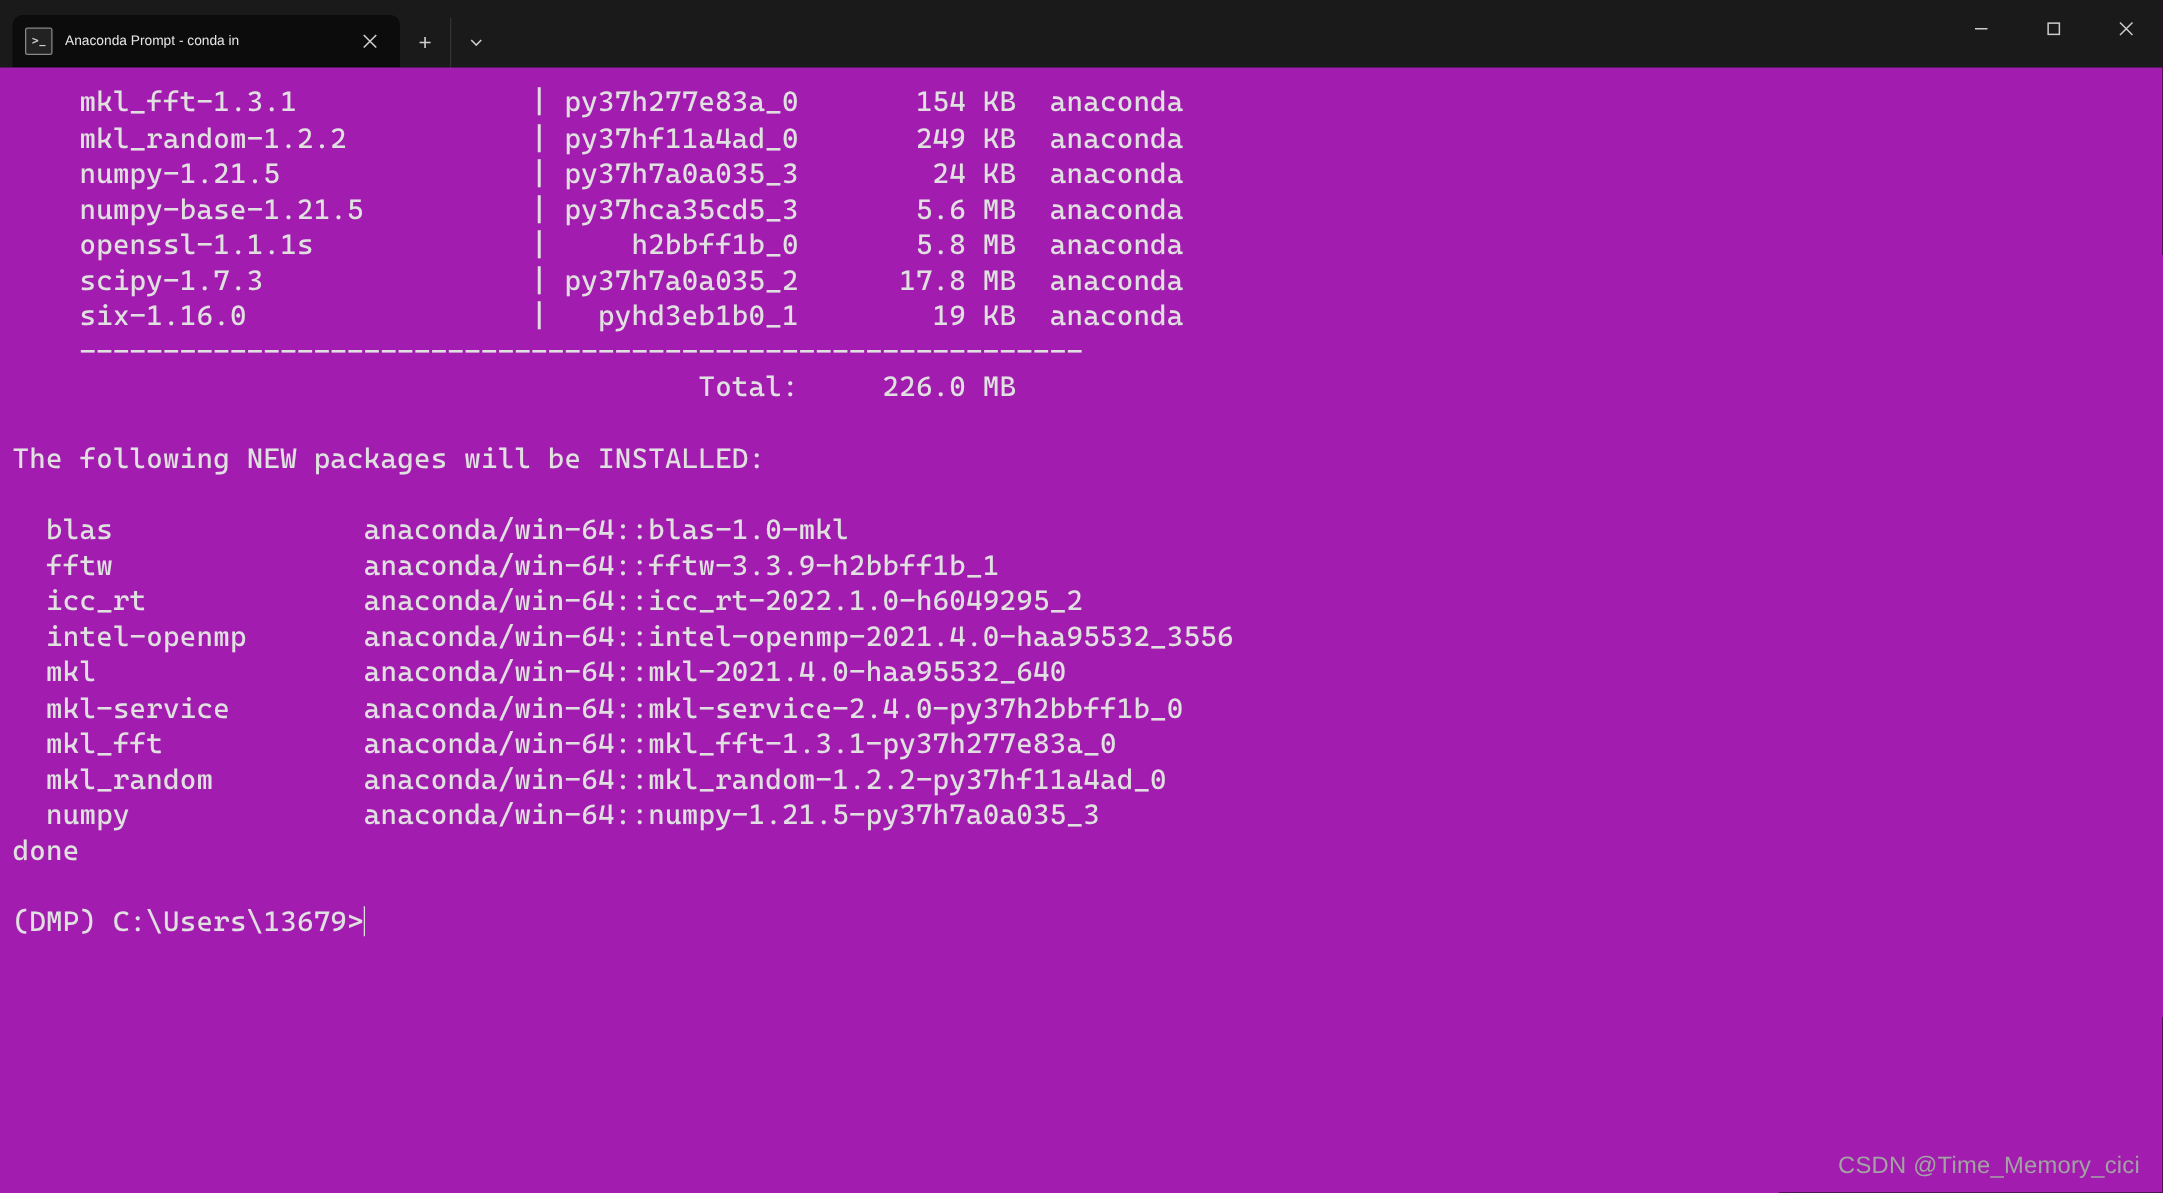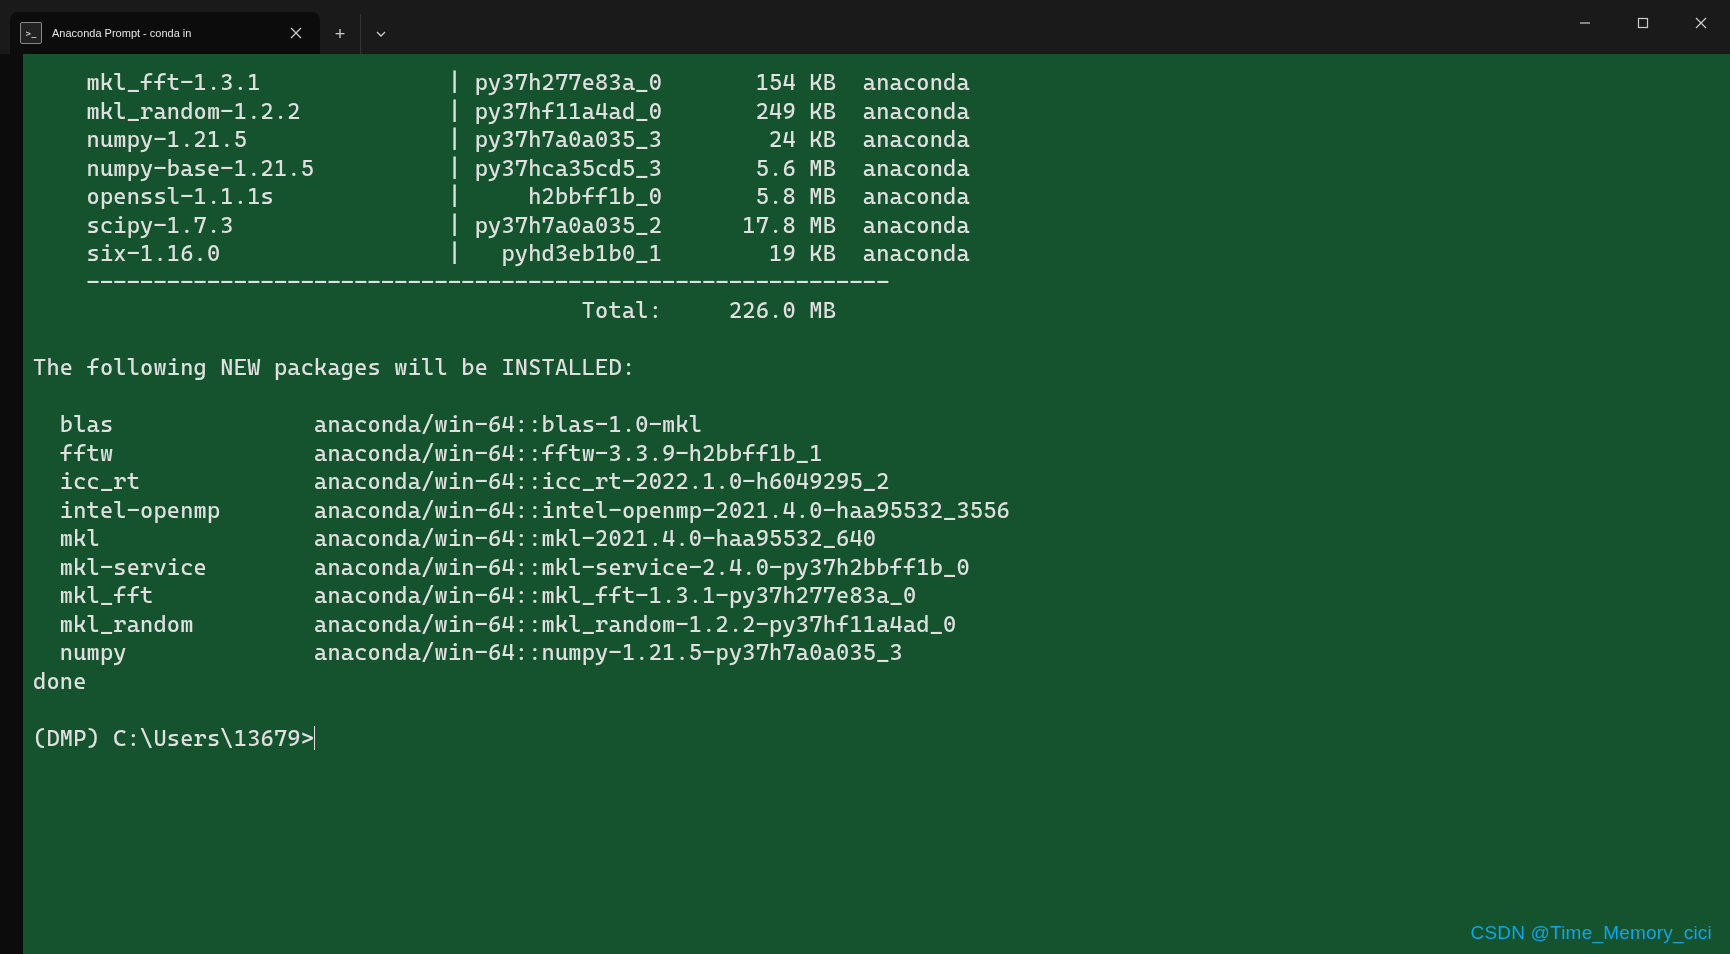--- a/index.html
+++ b/index.html
@@ -111,46 +111,45 @@
     color: #ccc;
   }
 
   
   .terminal {
     position: absolute;
     top: 54px;
     left: 0;
     right: 0;
     bottom: 0;
-    background: #14532d;
+    background: #a21caf;
     padding: 14px 10px 10px 10px;
     box-sizing: border-box;
     font-size: 22.5px;
     line-height: 28.5px;
     white-space: pre;
     color: #e0e0e0;
     letter-spacing: 0.2px;
-    margin-left: 23px;
   }
 
   .cursor {
     display: inline-block;
     width: 1px;
     height: 24px;
     background: #e0e0e0;
     vertical-align: middle;
     margin-bottom: 3px;
   }
 
   .watermark {
     position: absolute;
     right: 18px;
     bottom: 10px;
     font-size: 19px;
-    color: #0ea5e9;
+    color: #a3a3a3;
     font-family: Arial, sans-serif;
     letter-spacing: 0.2px;
   }
 
   svg { display: block; }
 </style>
 </head>
 <body>
 
 <div class="title-bar">

